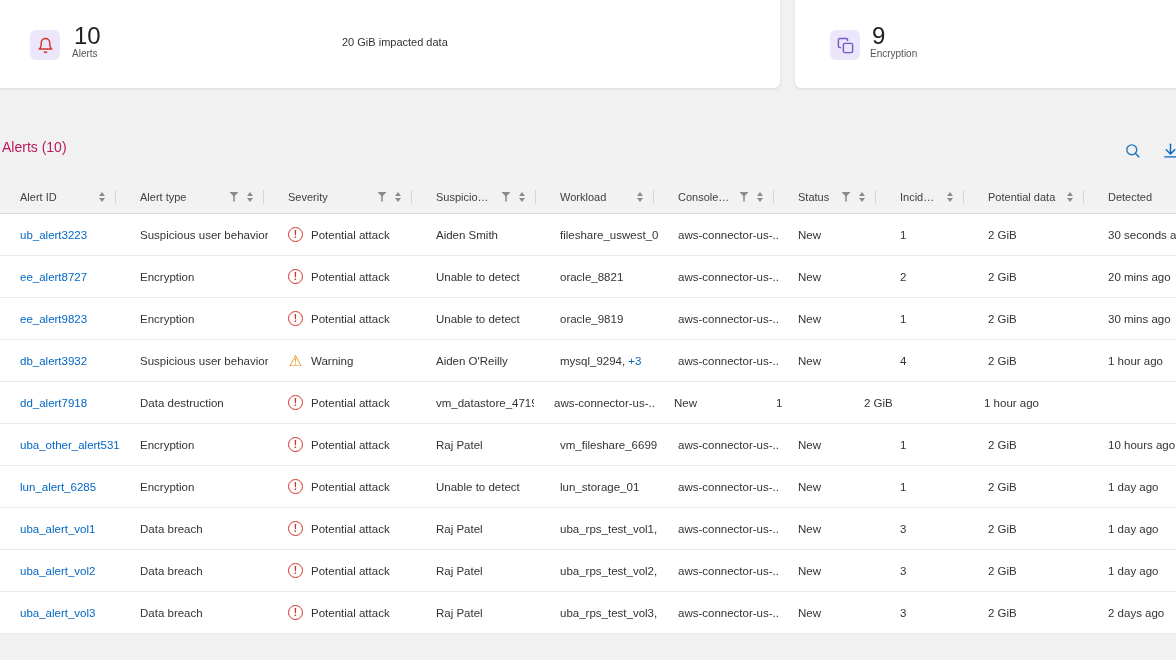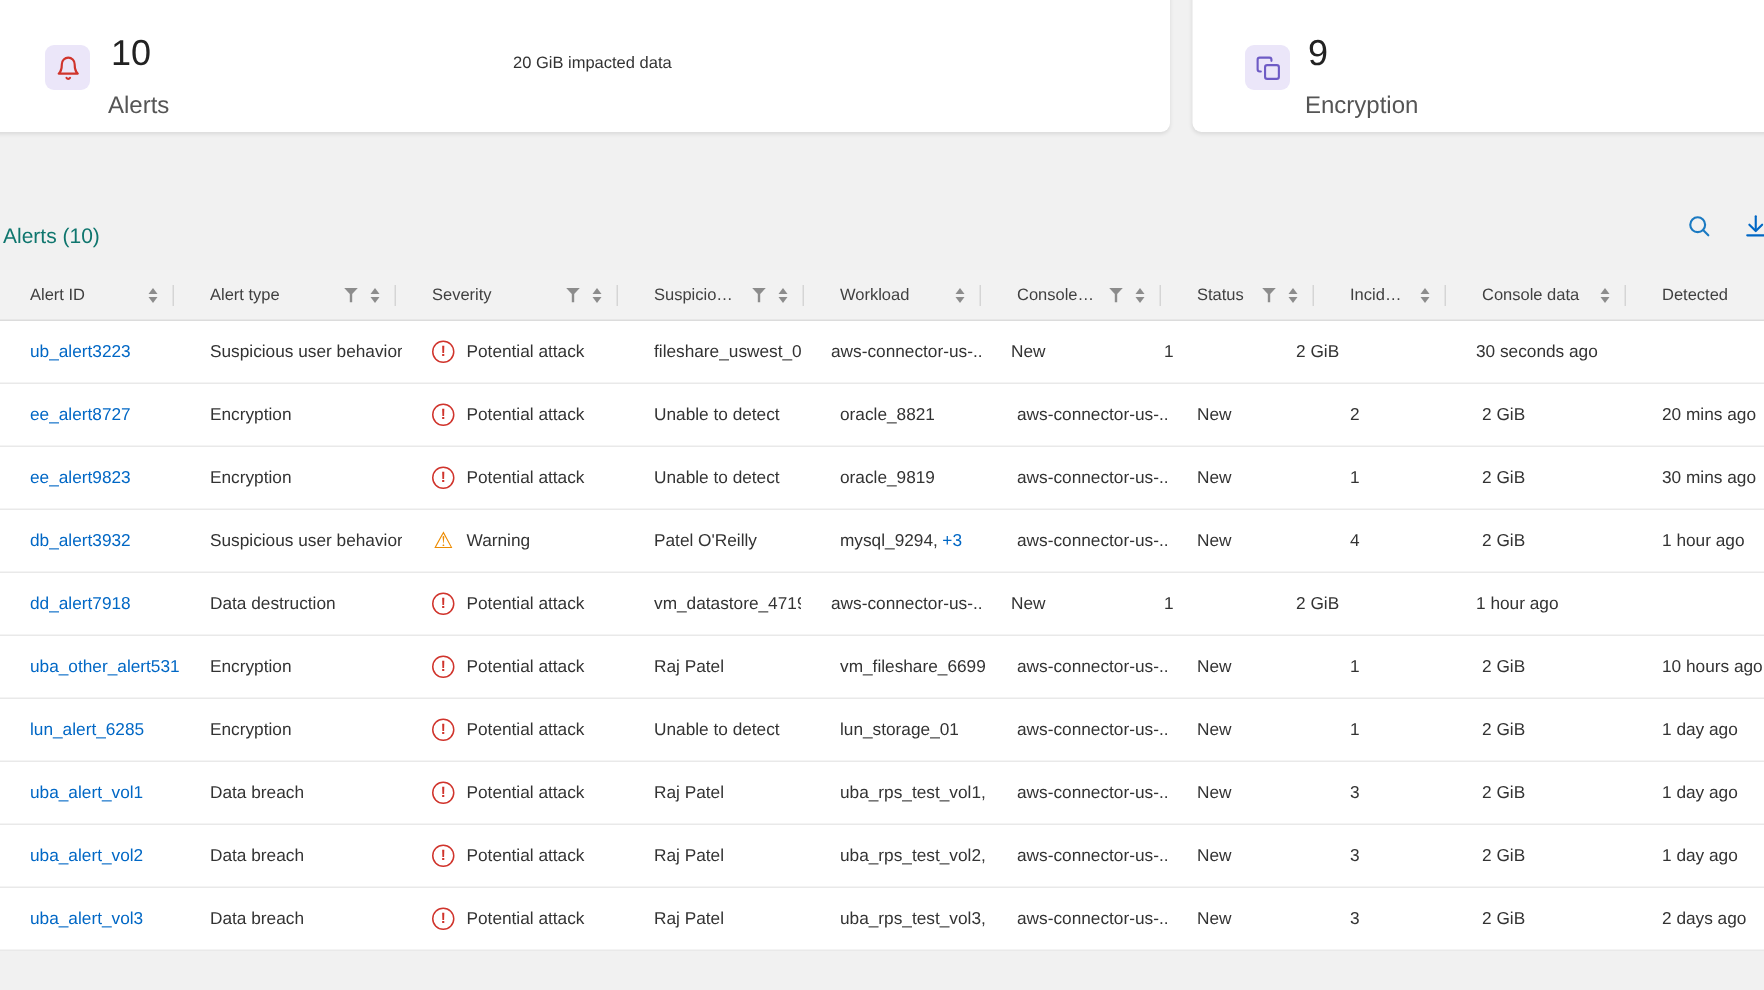--- a/index.html
+++ b/index.html
@@ -11,25 +11,25 @@
   
   .card{position:absolute;top:-8px;height:96px;background:#fff;border-radius:6px;
         box-shadow:0 1px 3px rgba(0,0,0,.10)}
   .card-alerts{left:-8px;width:788px}
   .card-snapshots{left:795px;width:520px}
   .icon-box{position:absolute;left:38px;top:38px;width:30px;height:30px;border-radius:6px;
             background:#ebe6f9;display:flex;align-items:center;justify-content:center}
   .card-snapshots .icon-box{left:35px}
   .count{position:absolute;left:82px;top:30px;font-size:24px;color:#222}
   .card-snapshots .count{left:77px}
-  .card-label{position:absolute;left:80px;top:70px;font-size:16px;color:#555}
+  .card-label{position:absolute;left:80px;top:56px;font-size:10px;color:#555}
   .card-snapshots .card-label{left:75px}
   .impacted{position:absolute;left:350px;top:44px;font-size:11px;color:#333}
   
-  .section-title{position:absolute;left:2px;top:149px;font-size:14px;color:#0f766e}
+  .section-title{position:absolute;left:2px;top:139px;font-size:14px;color:#be185d}
   .action-icon{position:absolute;top:142px;width:18px;height:18px;cursor:pointer}
   .search-btn{left:1124px}
   .download-btn{left:1162px}
   
   .table{position:absolute;left:0;top:180px;width:1208px;background:#fff}
   .thead{display:flex;height:34px;background:#f2f2f2;border-bottom:1px solid #dcdcdc}
   .tr{display:flex;height:42px;background:#fff;border-bottom:1px solid #e9e9e9}
   .th,.td{display:flex;align-items:center;padding:0 4px 0 20px;white-space:nowrap;overflow:hidden}
   .th{color:#404040;font-size:11px}
   .c0{width:120px}.c1{width:148px}.c2{width:148px}.c3{width:124px}.c4{width:118px}
@@ -170,21 +170,21 @@
     <span class="th-label">Incidents</span>
 
     <span class="sort-icon">
           <i class="up"></i>
           <i class="dn"></i>
         </span>
     <span class="th-sep"></span>
   </div>
 
   <div class="th c8">
-    <span class="th-label">Console data</span>
+    <span class="th-label">Potential data</span>
 
     <span class="sort-icon">
           <i class="up"></i>
           <i class="dn"></i>
         </span>
     <span class="th-sep"></span>
   </div>
 
   <div class="th c9">
     <span class="th-label">Detected</span>
@@ -194,20 +194,21 @@
   <div class="tbody" id="tbody">
   <div class="tr">
     <div class="td c0">
       <a class="link" href="#">ub_alert3223</a>
     </div>
     <div class="td c1">Suspicious user behavior</div>
     <div class="td c2">
       <span class="sev-icon critical"></span>
       <span>Potential attack</span>
     </div>
+    <div class="td c3">Aiden Smith</div>
     <div class="td c4">
       <span>fileshare_uswest_02_3...</span>
       <a class="link wl-extra" href="#"></a>
     </div>
     <div class="td c5">aws-connector-us-...</div>
     <div class="td c6">New</div>
     <div class="td c7">1</div>
     <div class="td c8">2 GiB</div>
     <div class="td c9">30 seconds ago</div>
   </div>
@@ -256,21 +257,21 @@
 
   <div class="tr">
     <div class="td c0">
       <a class="link" href="#">db_alert3932</a>
     </div>
     <div class="td c1">Suspicious user behavior</div>
     <div class="td c2">
       <span class="sev-icon warning"></span>
       <span>Warning</span>
     </div>
-    <div class="td c3">Patel O'Reilly</div>
+    <div class="td c3">Aiden O'Reilly</div>
     <div class="td c4">
       <span>mysql_9294,</span>
       <a class="link wl-extra" href="#">+3</a>
     </div>
     <div class="td c5">aws-connector-us-...</div>
     <div class="td c6">New</div>
     <div class="td c7">4</div>
     <div class="td c8">2 GiB</div>
     <div class="td c9">1 hour ago</div>
   </div>

